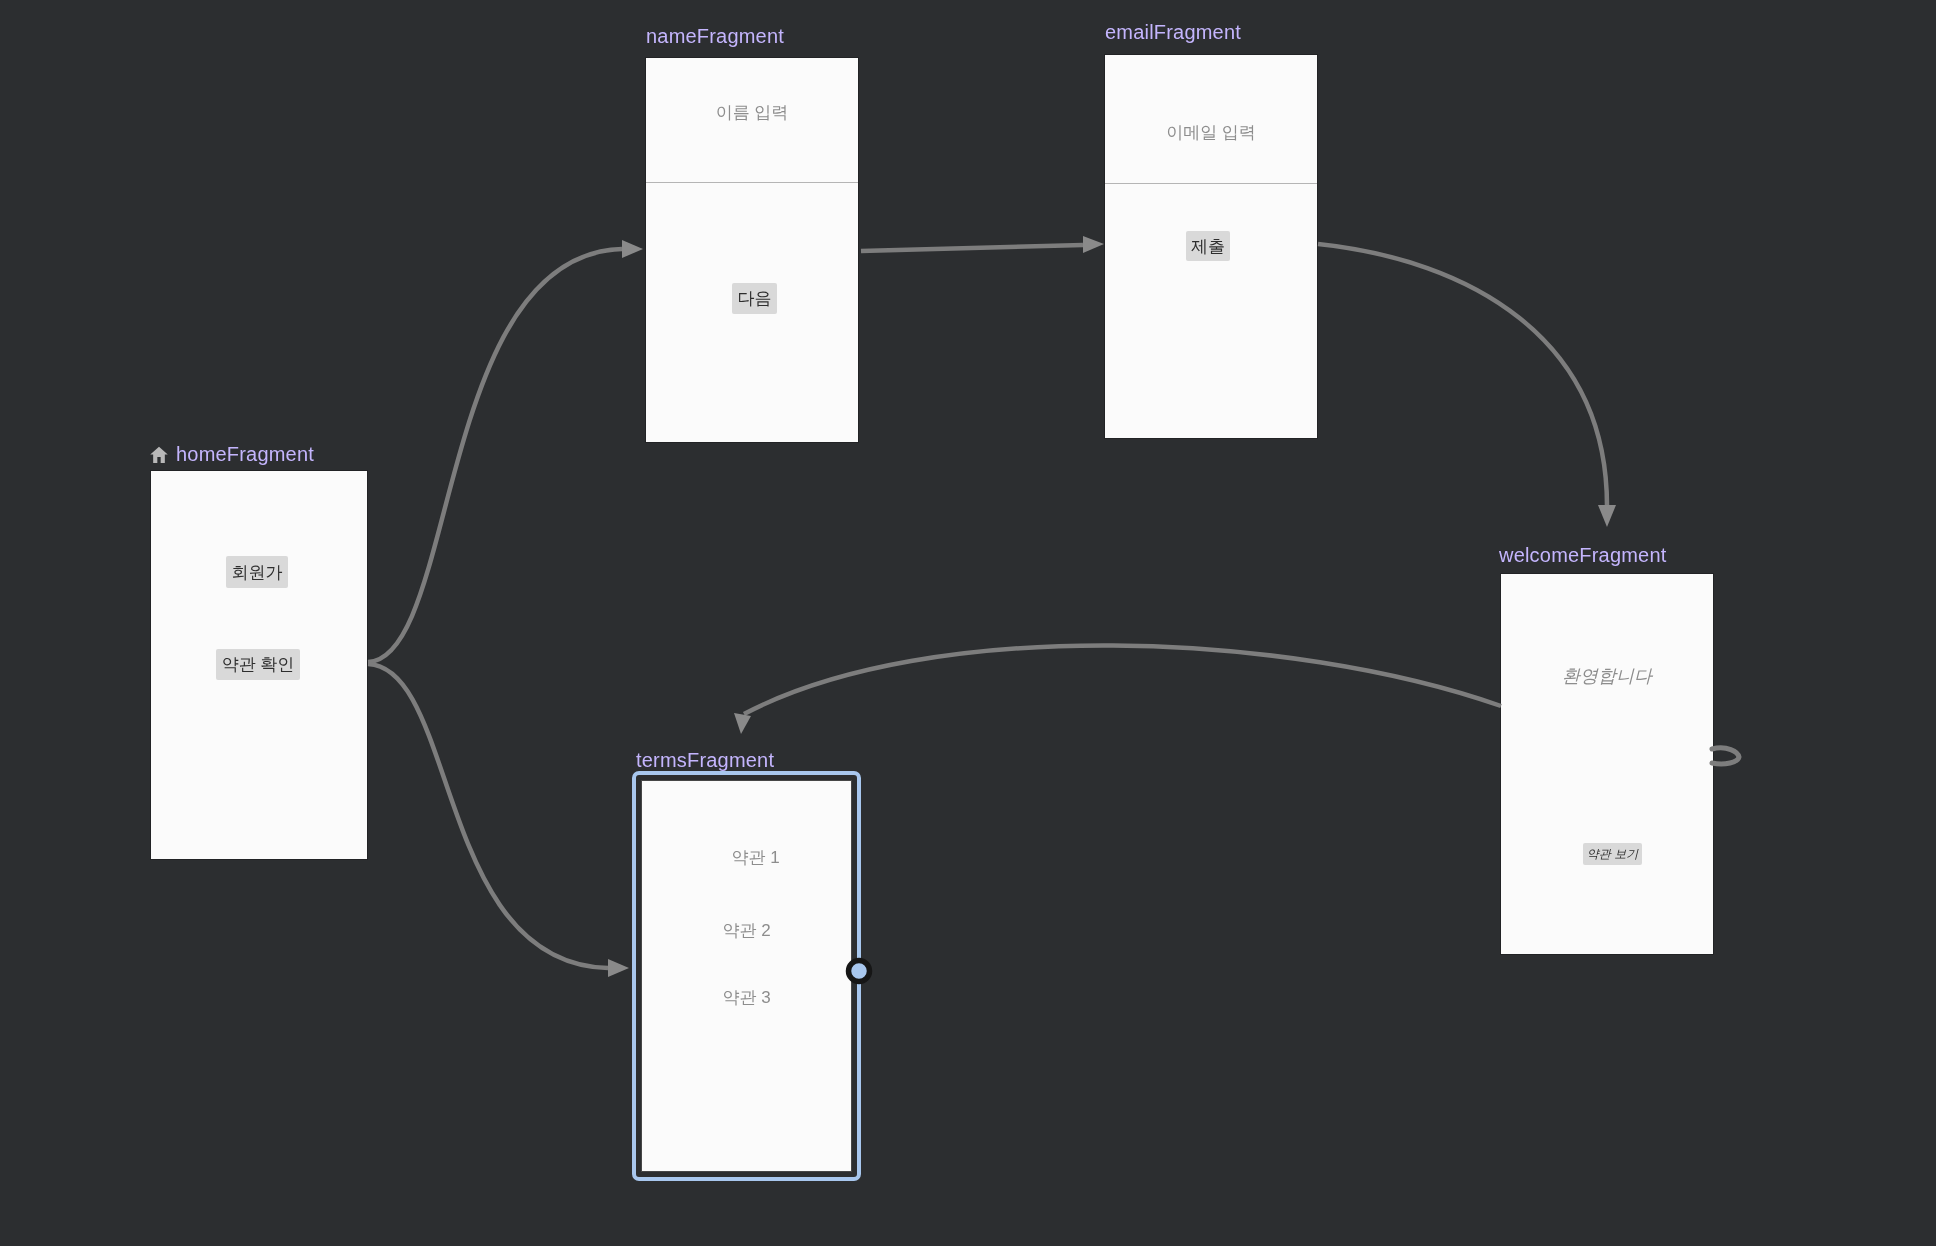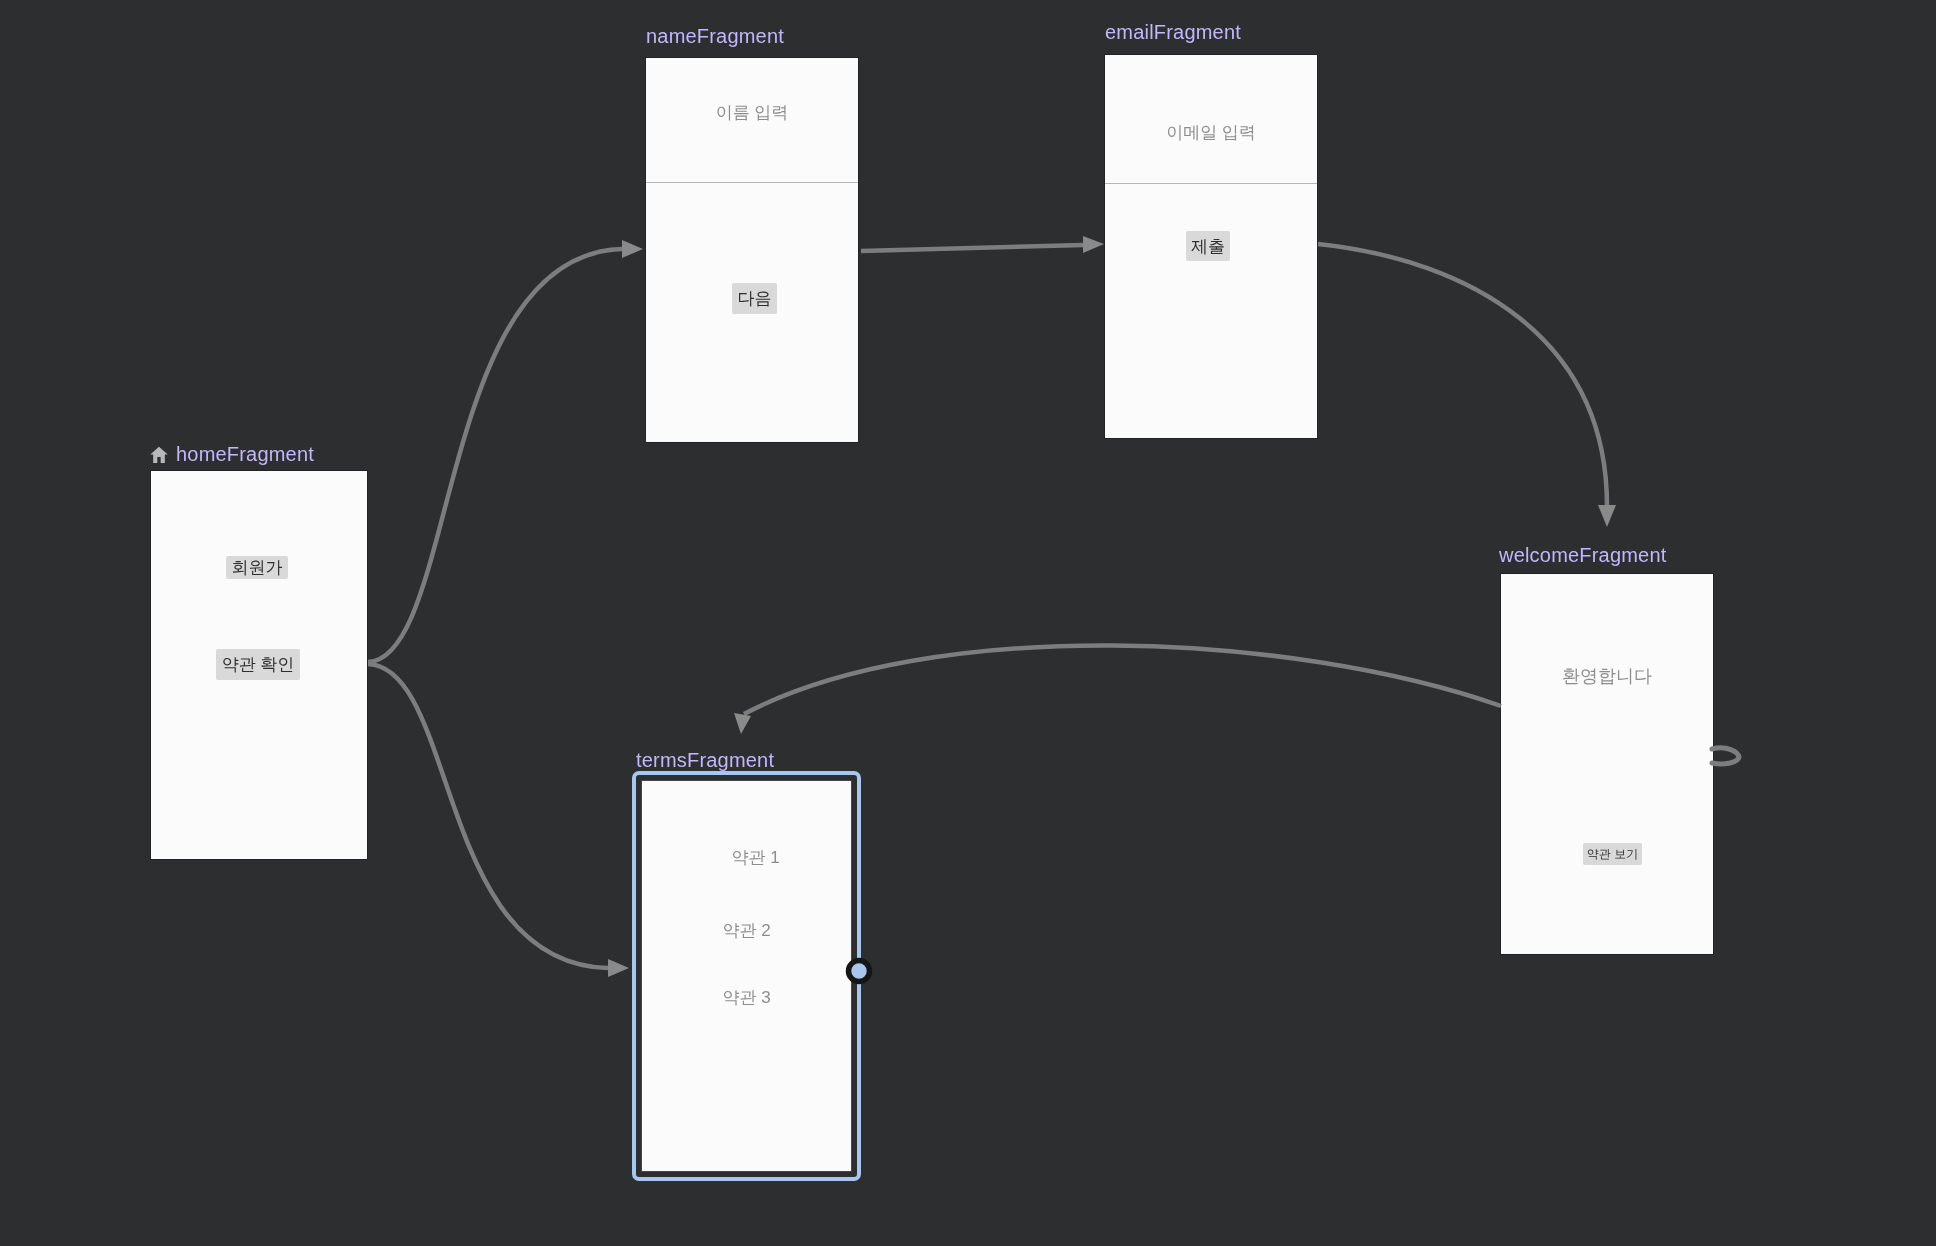--- a/index.html
+++ b/index.html
@@ -47,21 +47,21 @@
 
 <div class="frag-label" style="left:149px;top:435px;">
   <span class="home-icon">
     <svg viewBox="0 0 24 24" width="20" height="20">
         <path d="M12 2 L22.5 11.5 L19 11.5 L19 21.5 L14 21.5 L14 14.5 L10 14.5 L10 21.5 L5 21.5 L5 11.5 L1.5 11.5 Z" fill="#b8b8b8"></path>
       </svg>
   </span>
   <span>homeFragment</span>
 </div>
 <div class="card" style="left:151px;top:471px;width:216px;height:388px;">
-  <div class="btn" style="left:75px;top:85px;width:62px;height:23px;">회원가</div>
+  <div class="btn" style="left:75px;top:85px;width:62px;height:32px;">회원가</div>
   <div class="btn" style="left:65px;top:178px;width:84px;height:31px;">약관 확인</div>
 </div>
 
 <div class="frag-label" style="left:646px;top:17px;">
   <span>nameFragment</span>
 </div>
 <div class="card" style="left:646px;top:58px;width:212px;height:384px;">
   <div class="preview-text" style="top:44px;">이름 입력</div>
   <div class="divider" style="top:124px;"></div>
   <div class="btn" style="left:86px;top:177px;width:45px;height:31px;margin-top:48px;">다음</div>
@@ -72,21 +72,21 @@
 </div>
 <div class="card" style="left:1105px;top:55px;width:212px;height:383px;">
   <div class="preview-text" style="top:51px;margin-top:16px;">이메일 입력</div>
   <div class="divider" style="top:128px;"></div>
   <div class="btn" style="left:81px;top:176px;width:44px;height:30px;">제출</div>
 </div>
 
 <div class="frag-label" style="left:1499px;top:536px;">
   <span>welcomeFragment</span>
 </div>
-<div class="card" style="left:1501px;top:574px;width:212px;height:380px;">
+<div class="card" style="left:1501px;top:574px;width:212px;height:380px;font-style:italic;">
   <div class="preview-text" style="top:91px;font-size:18px;">환영합니다</div>
   <div class="btn btn-sm" style="left:82px;top:269px;width:59px;height:22px;">약관 보기</div>
 </div>
 
 <div class="frag-label" style="left:636px;top:741px;">
   <span>termsFragment</span>
 </div>
 <div class="selected-frame" style="left:632px;top:771px;width:229px;height:410px;">
   <div class="card-inner">
     <div class="preview-text" style="top:66px;padding-left:9px;">약관 1</div>

